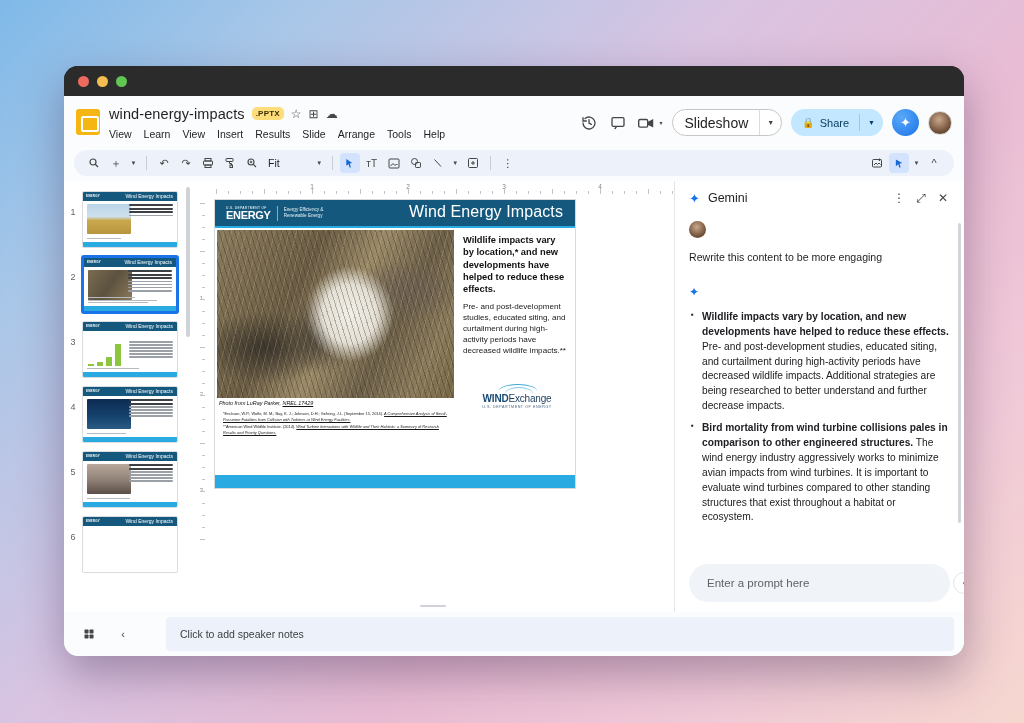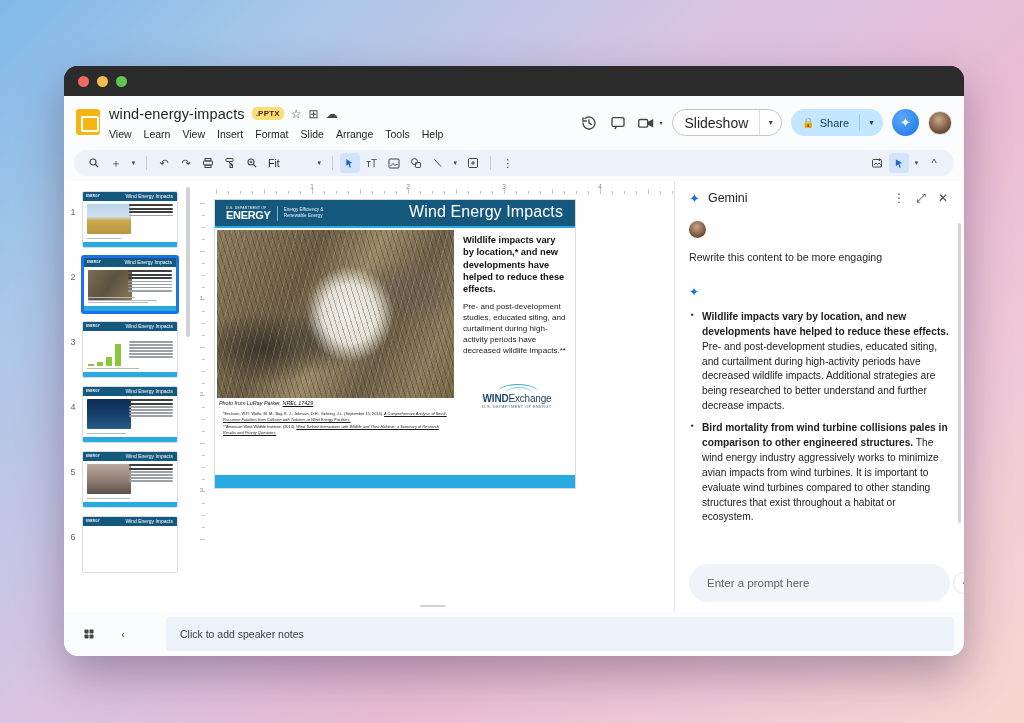--- a/index.html
+++ b/index.html
@@ -245,21 +245,21 @@
           <div id="pptx-badge">.PPTX</div>
           <span class="hicon">☆</span>
           <span class="hicon">⊞</span>
           <span class="hicon">☁</span>
         </div>
         <div id="menu-row">
           <span>View</span>
           <span>Learn</span>
           <span>View</span>
           <span>Insert</span>
-          <span>Format</span>
+          <span>Results</span>
           <span>Slide</span>
           <span>Arrange</span>
           <span>Tools</span>
           <span>Help</span>
         </div>
       </div>
 
       <div id="header-right">
         <div class="hdr-ic">
           <svg width="16" height="16" viewBox="0 0 24 24" fill="none" stroke="#444746" stroke-width="2" stroke-linecap="round">

